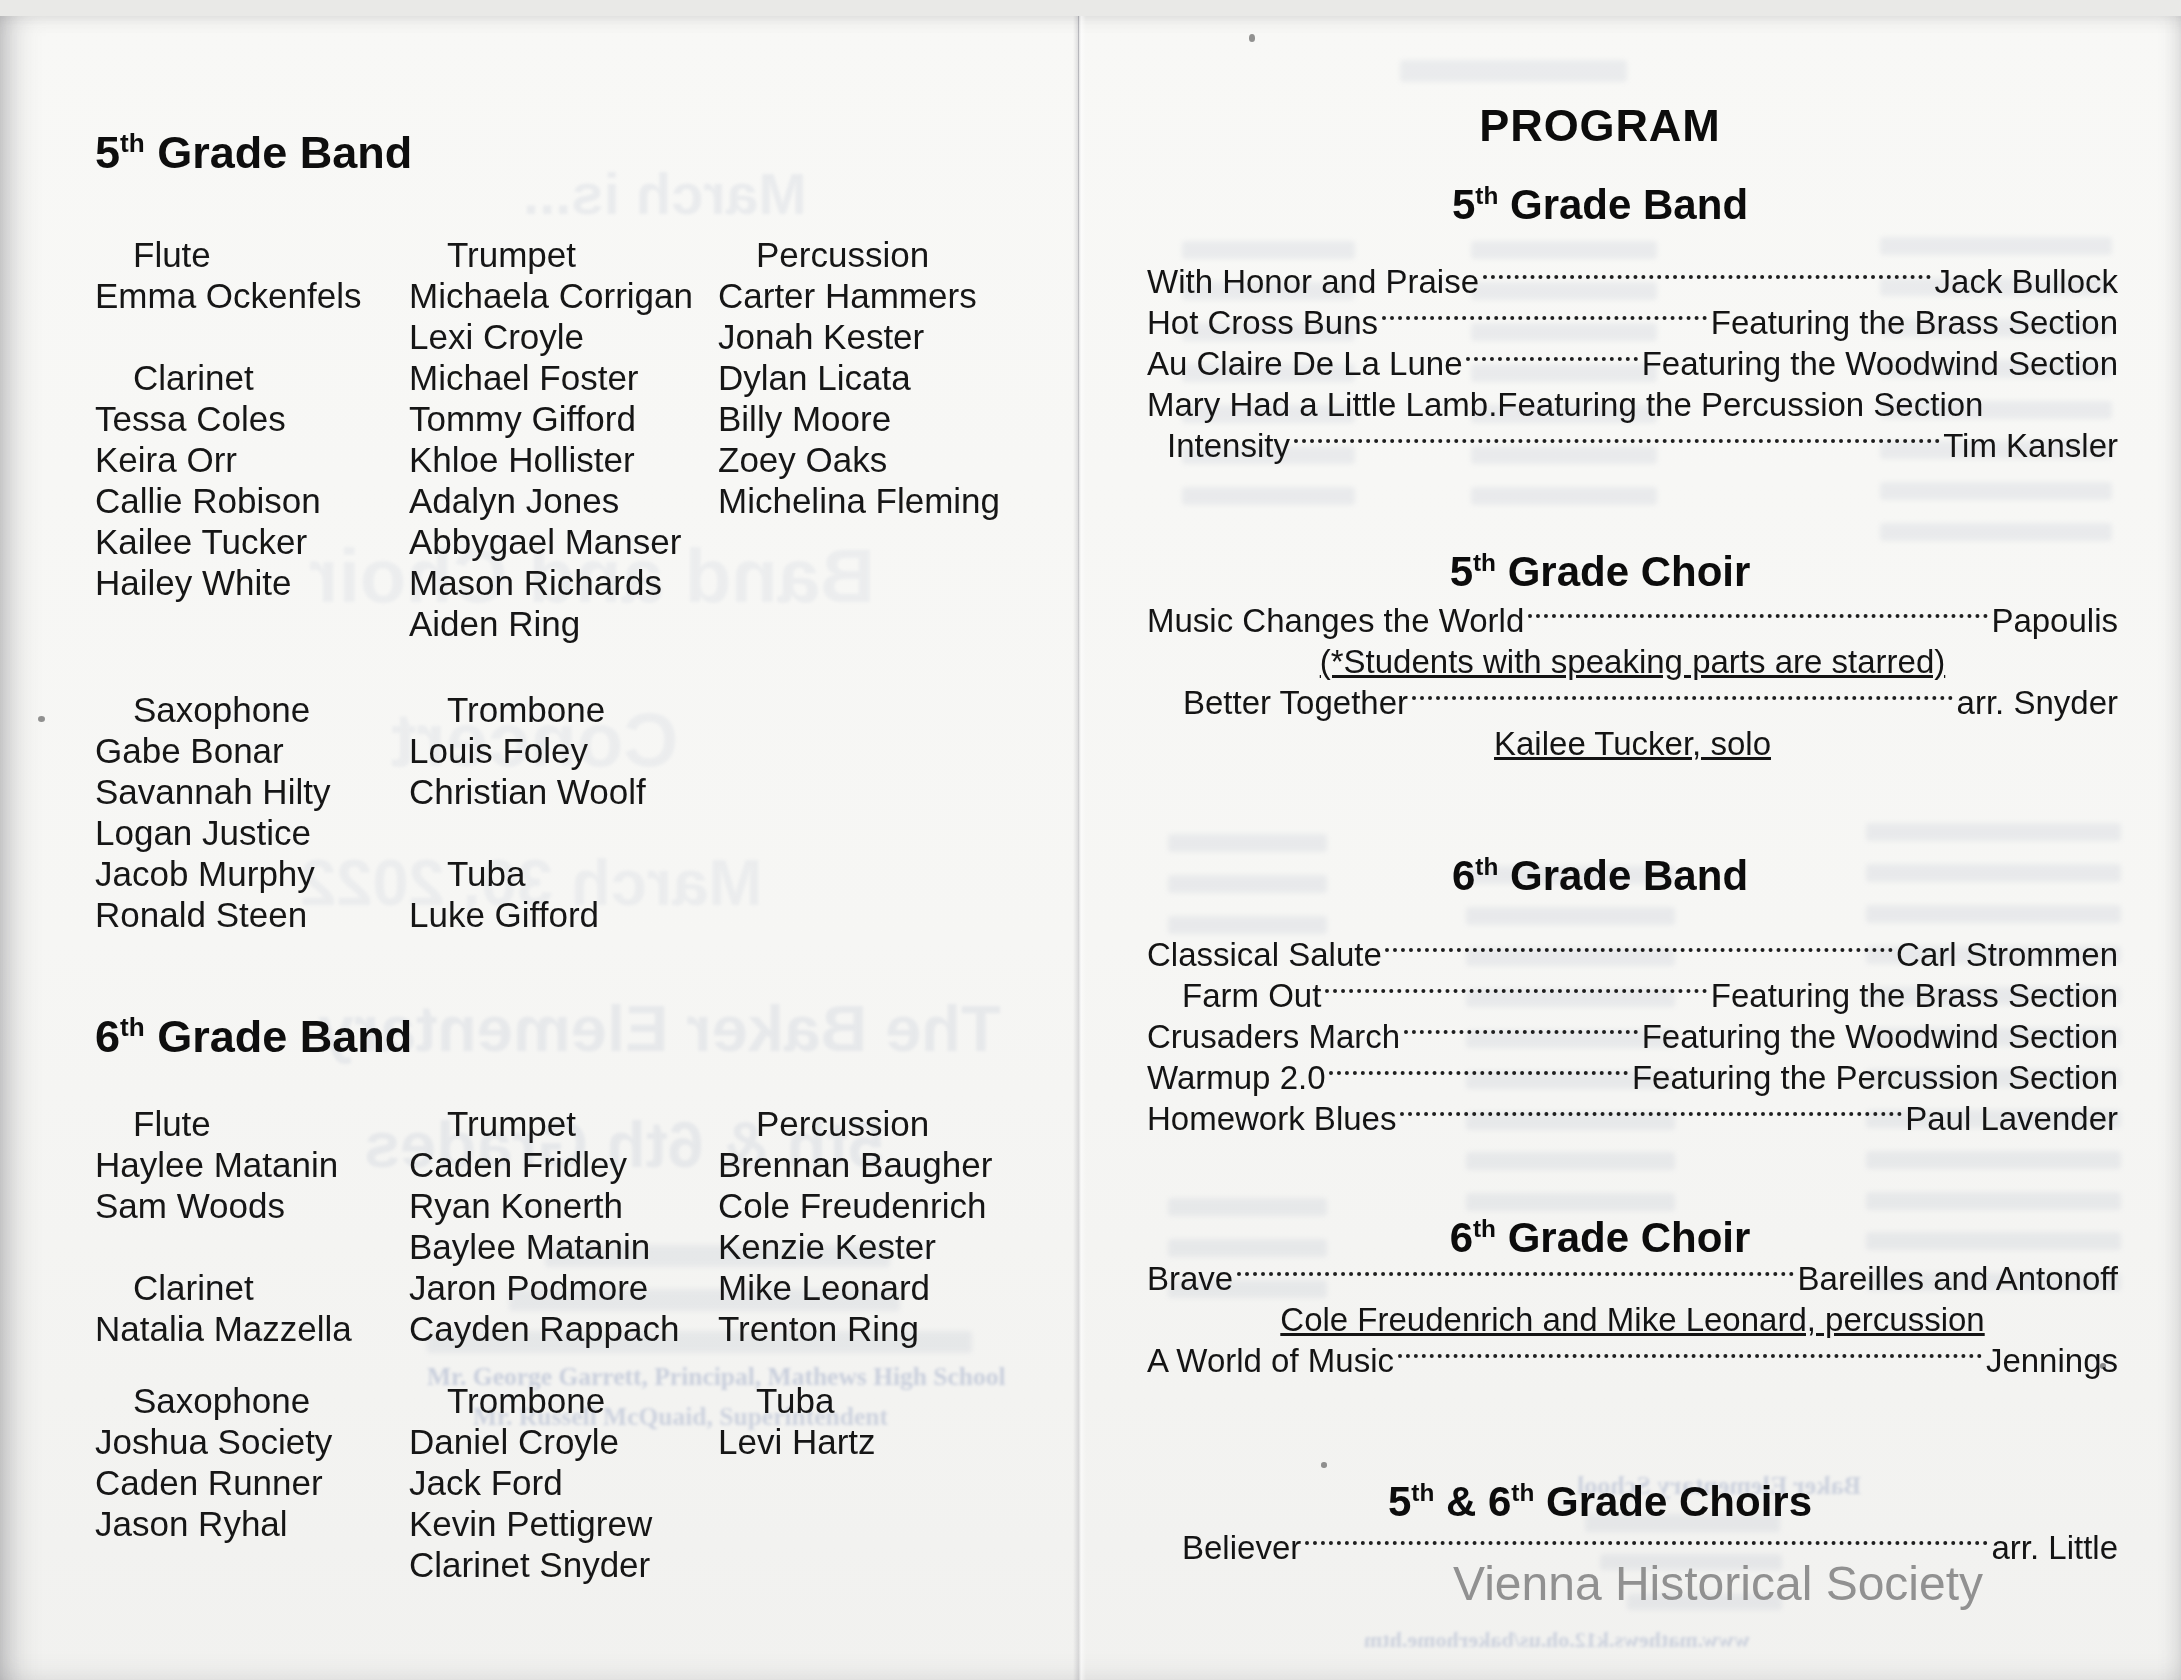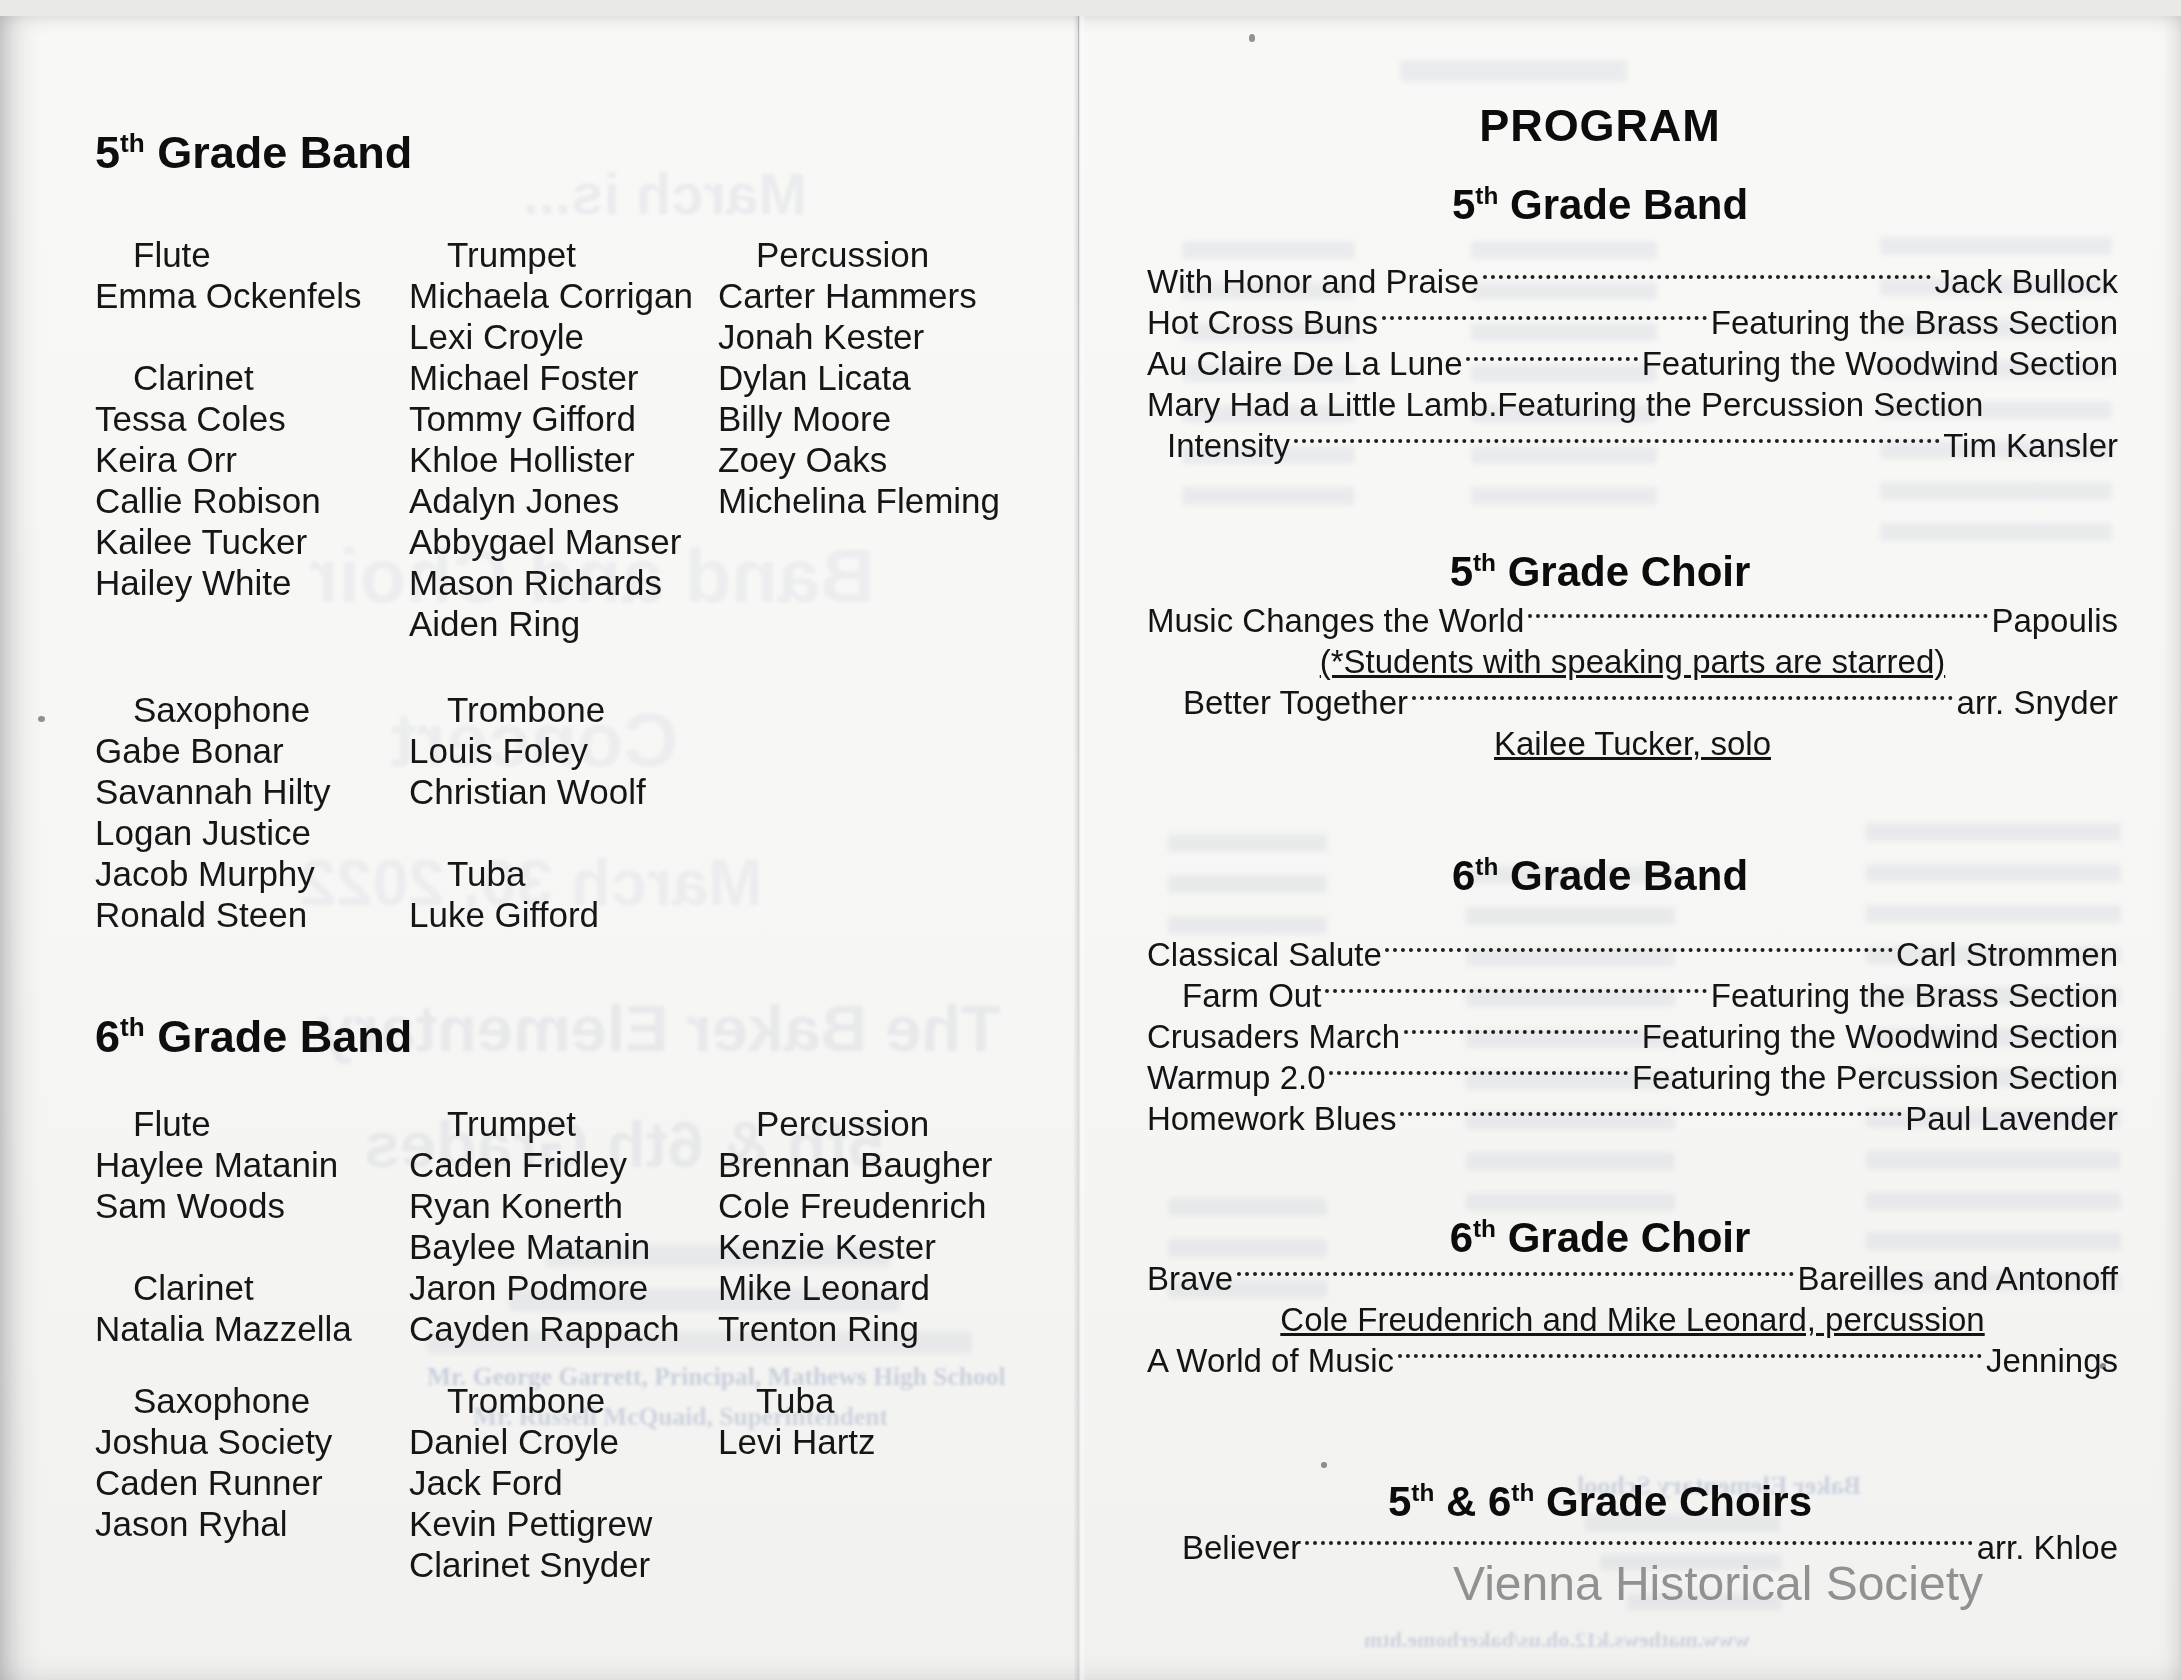--- a/index.html
+++ b/index.html
@@ -384,21 +384,21 @@
           <span class="p-leader"></span>
           <span class="p-right">Jennings</span>
         </div>
       </div>
 
     <h2 class="prog-head" style="top:1462px">5<sup>th</sup> &amp; 6<sup>th</sup> Grade Choirs</h2>
     <div class="prog-items" style="top:1511px">
         <div class="piece" style="padding-left: 35px;">
           <span class="p-left">Believer</span>
           <span class="p-leader"></span>
-          <span class="p-right">arr. Khloe</span>
+          <span class="p-right">arr. Little</span>
         </div>
       </div>
   </div>
 
   <div class="watermark">Vienna Historical Society</div>
 
   <div class="crease"></div>
 </div>
 
 

